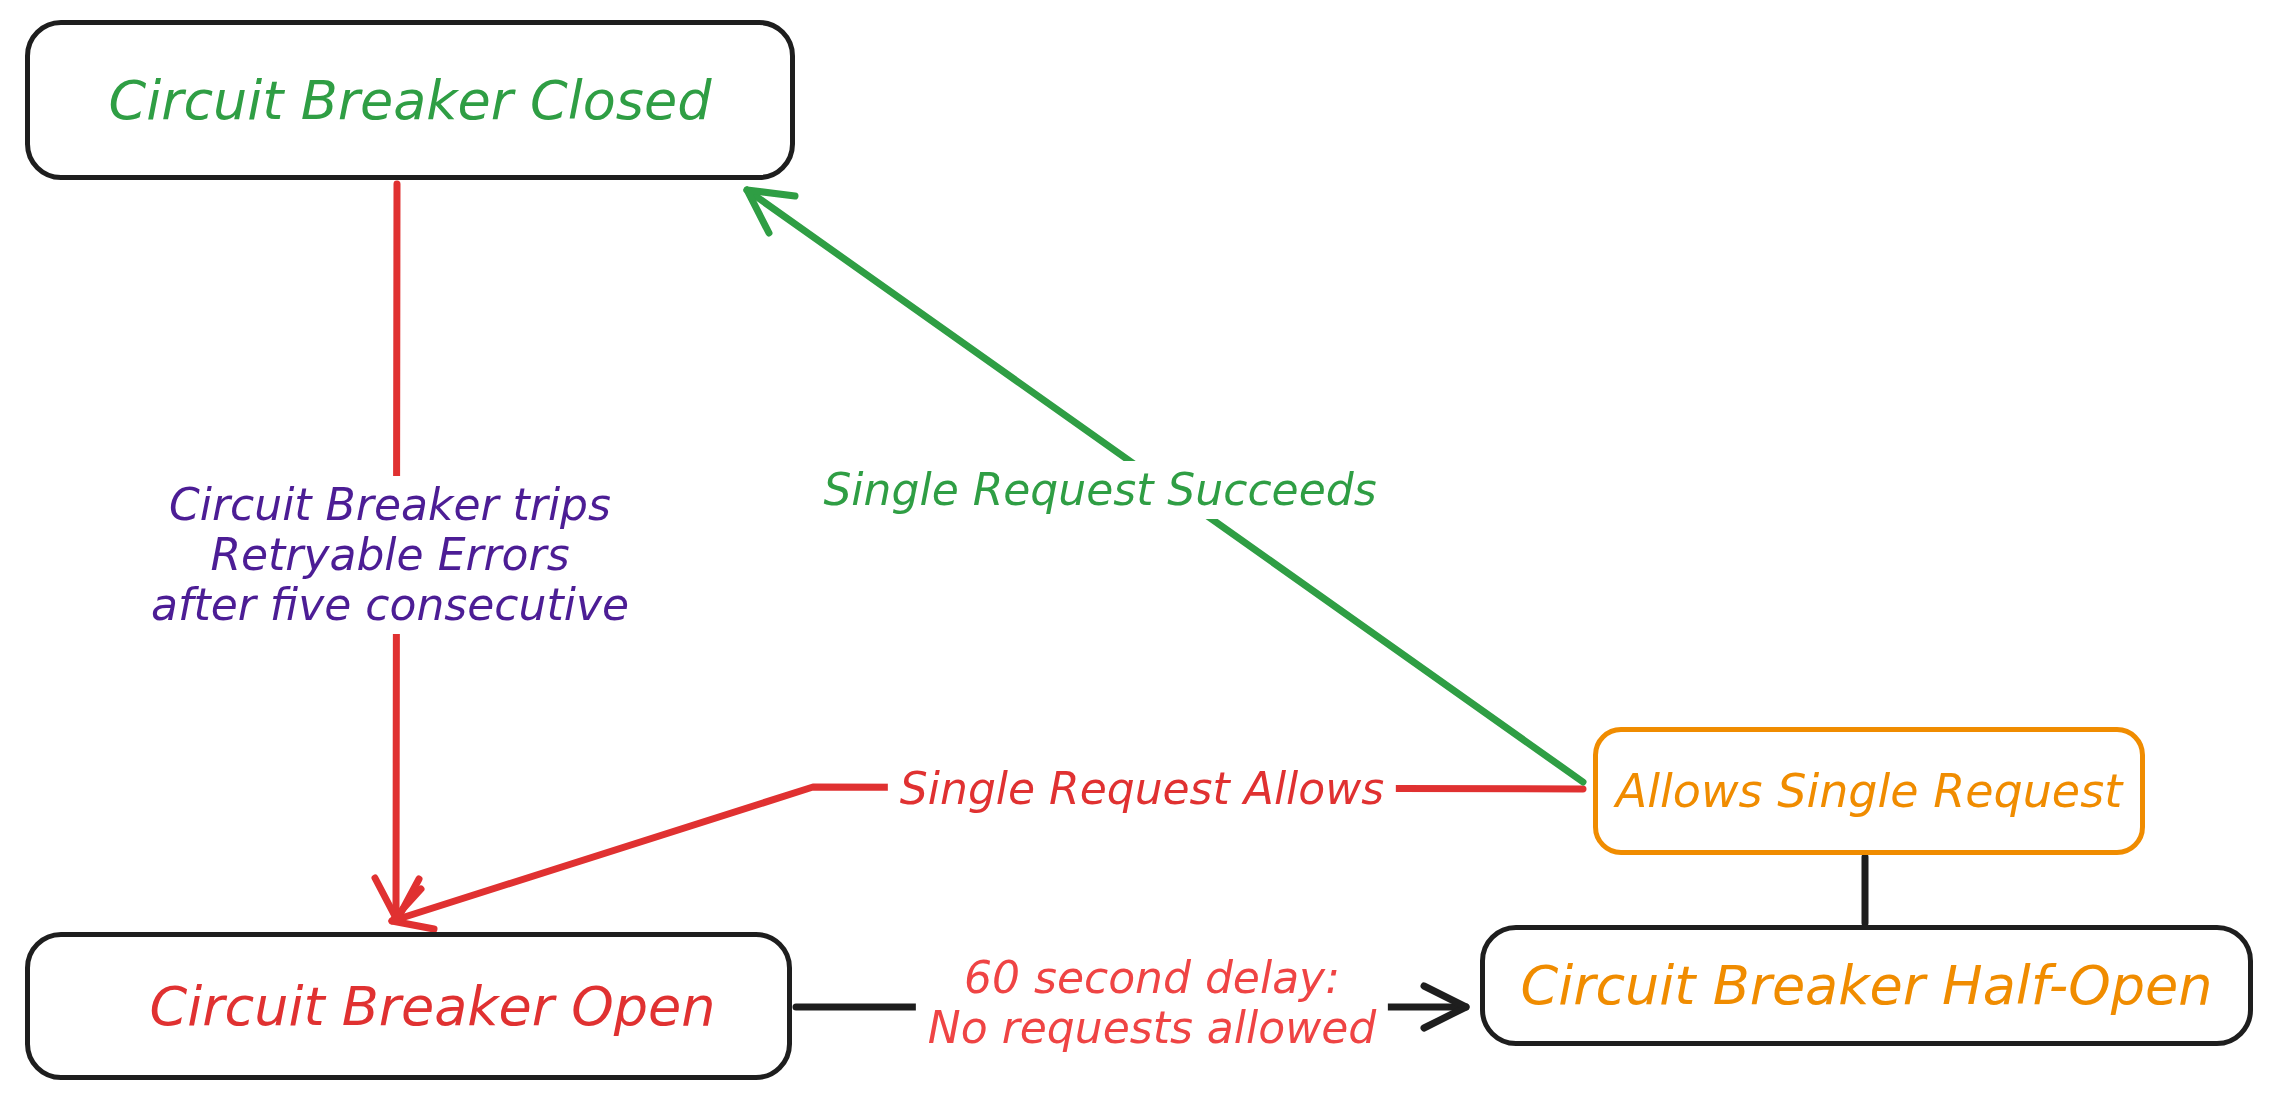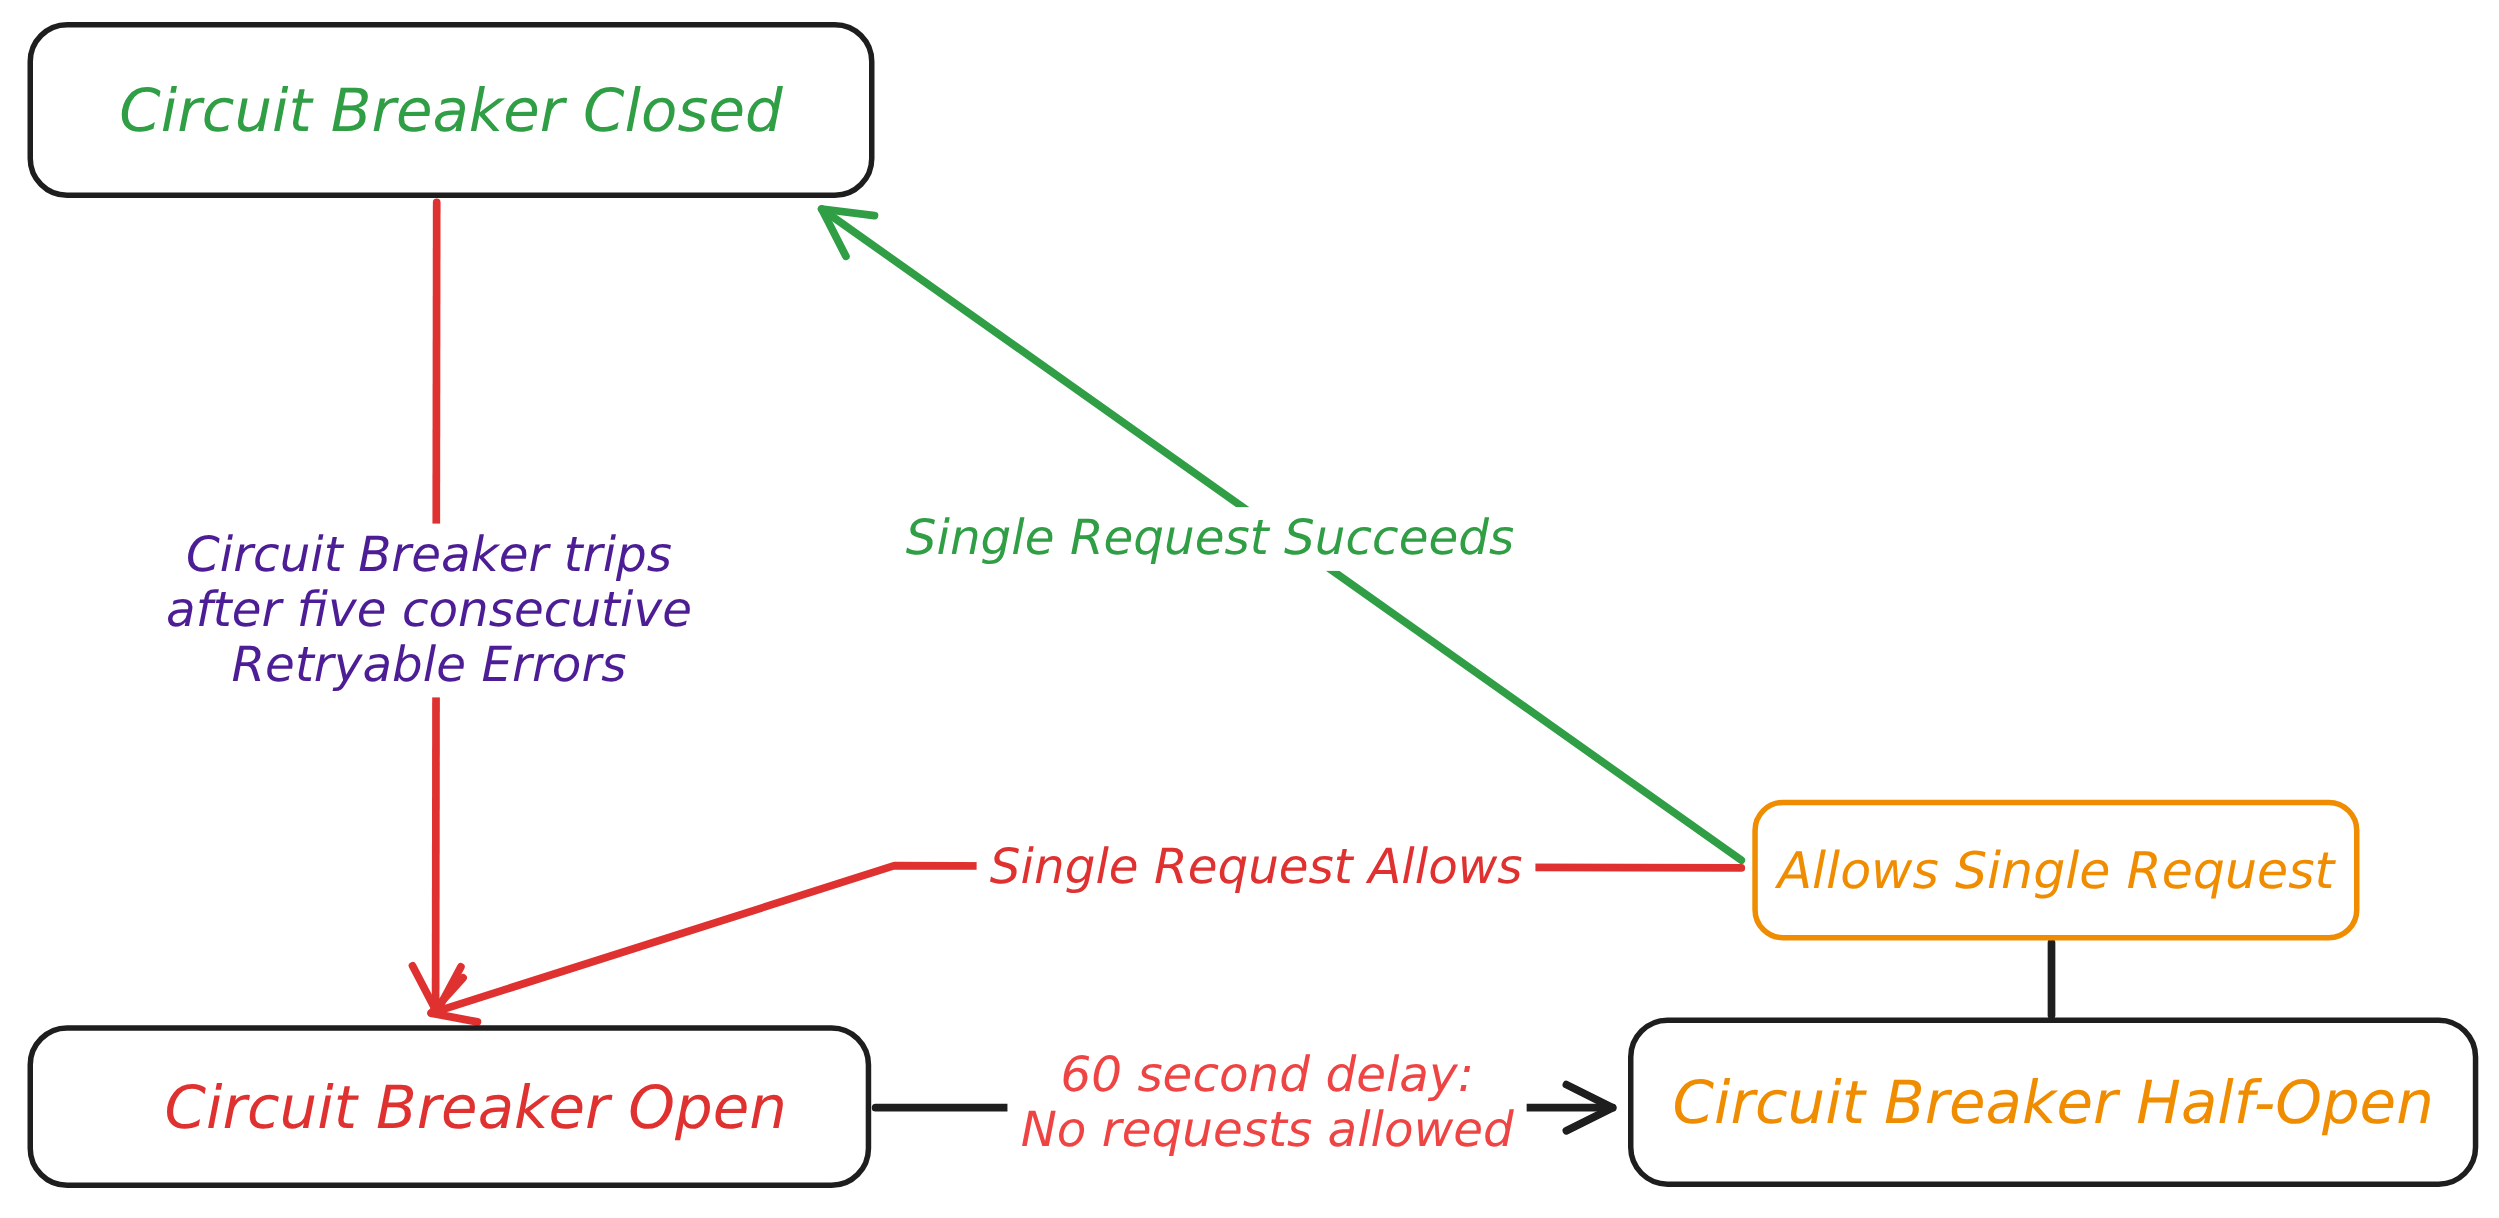--- a/index.html
+++ b/index.html
@@ -20,21 +20,21 @@
     border:5px solid #1e1e1e;
     border-radius:36px;
     display:flex; align-items:center; justify-content:center;
     text-align:center;
     box-sizing:border-box;
   }
   .node-label { font-size:54px; letter-spacing:0px; white-space:nowrap; }
 
   .node-closed   { left:25px;   top:20px;  width:770px; height:160px; }
   .node-open     { left:25px;   top:932px; width:767px; height:148px;padding-left:48px; }
-  .node-halfopen { left:1480px; top:925px; width:773px; height:154px; }
+  .node-halfopen { left:1480px; top:925px; width:773px; height:121px; }
   .node-allows   { left:1593px; top:727px; width:552px; height:128px; border-color:#f08c00; border-radius:28px; }
   .node-allows .node-label { font-size:46px; }
 
   .edge-label {
     position:absolute; z-index:3;
     transform:translate(-50%,-50%);
     background:#ffffff;
     padding:4px 12px;
     font-size:44px; line-height:50px;
     text-align:center;
@@ -80,22 +80,22 @@
   <div class="node node-halfopen">
     <span class="node-label" style="color: rgb(240, 140, 0);">Circuit Breaker Half-Open</span>
   </div>
 
   <div class="node node-allows">
     <span class="node-label" style="color: rgb(240, 140, 0);">Allows Single Request</span>
   </div>
 
   <div class="edge-label label-trip" style="color: #4c1d95;">
     <span>Circuit Breaker trips</span>
+    <span>Retryable Errors</span>
     <span>after five consecutive</span>
-    <span>Retryable Errors</span>
   </div>
 
   <div class="edge-label label-succeeds" style="color: rgb(47, 158, 68);">Single Request Succeeds</div>
 
   <div class="edge-label label-fails" style="color: rgb(224, 49, 49);">Single Request Allows</div>
 
   <div class="edge-label label-delay" style="color: #ef4444;">
     <span>60 second delay:</span>
     <span>No requests allowed</span>
   </div>

